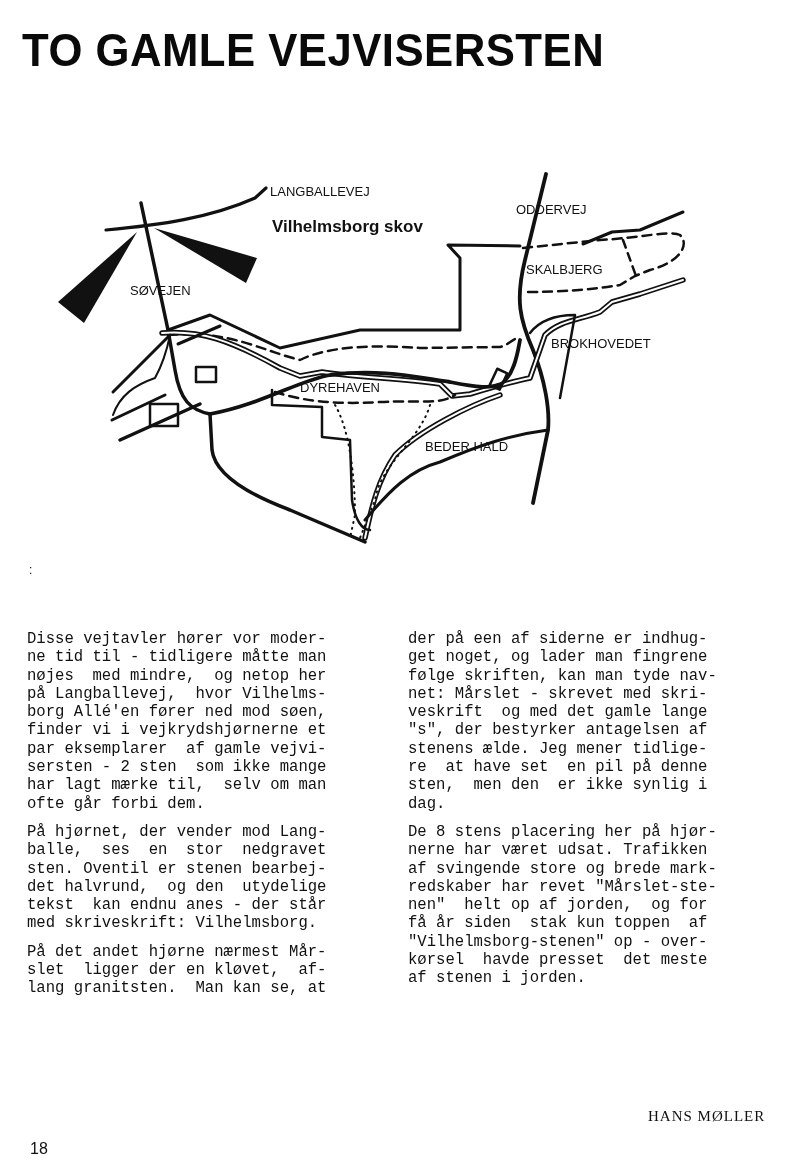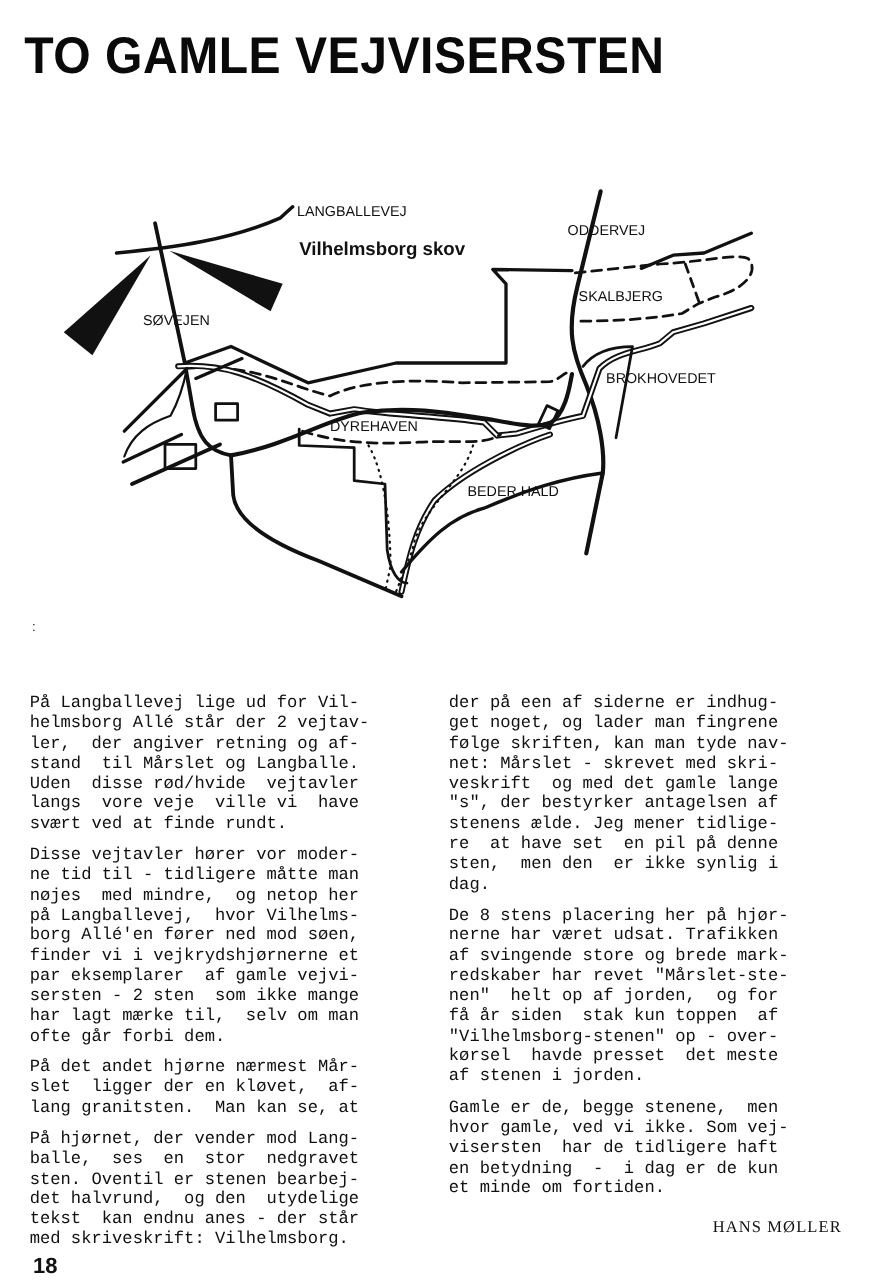--- a/index.html
+++ b/index.html
@@ -20,21 +20,21 @@
   }
   .col.left { left:27px; }
   .col.right { left:408px; }
   .col p { margin:0 0 10px 0; white-space:pre; }
   .signature {
     position:absolute; left:648px; top:1108px;
     font-family:"Liberation Serif", serif; font-size:15px; letter-spacing:1px;
   }
   .page-number {
     position:absolute; left:30px; top:1140px;
-    font-family:"Liberation Sans", sans-serif; font-weight:bold; font-size:20px;
+    font-family:"Liberation Sans", sans-serif; font-weight:normal; font-size:16px;
   }
 </style>
 </head>
 <body>
 
 <h1 class="title">TO GAMLE VEJVISERSTEN</h1>
 
 <svg id="map" viewBox="0 150 796 430" xmlns="http://www.w3.org/2000/svg" fill="none" stroke="#111" stroke-linecap="round" stroke-linejoin="round">
 
   <path d="M106 230 C 160 225, 210 218, 255 198 L 266 188" stroke-width="3.2"></path>
@@ -89,46 +89,39 @@
   <text class="maplabel" x="526" y="274" stroke="none">SKALBJERG</text>
   <text class="maplabel" x="130" y="295" stroke="none">SØVEJEN</text>
   <text class="maplabel" x="551" y="348" stroke="none">BROKHOVEDET</text>
   <text class="maplabel" x="300" y="392" stroke="none">DYREHAVEN</text>
   <text class="maplabel" x="425" y="451" stroke="none">BEDER HALD</text>
 </svg>
 
 <div class="stray-mark">:</div>
 
 <div class="col left">
-  <p>På Langballevej lige ud for Vil-
-helmsborg Allé står der 2 vejtav-
-ler,  der angiver retning og af-
-stand  til Mårslet og Langballe.
-Uden  disse rød/hvide  vejtavler
-langs  vore veje  ville vi  have
-svært ved at finde rundt.</p>
   <p>Disse vejtavler hører vor moder-
 ne tid til - tidligere måtte man
 nøjes  med mindre,  og netop her
 på Langballevej,  hvor Vilhelms-
 borg Allé'en fører ned mod søen,
 finder vi i vejkrydshjørnerne et
 par eksemplarer  af gamle vejvi-
 sersten - 2 sten  som ikke mange
 har lagt mærke til,  selv om man
 ofte går forbi dem.</p>
-  <p>På det andet hjørne nærmest Mår-
-slet  ligger der en kløvet,  af-
-lang granitsten.  Man kan se, at</p>
   <p>På hjørnet, der vender mod Lang-
 balle,  ses  en  stor  nedgravet
 sten. Oventil er stenen bearbej-
 det halvrund,  og den  utydelige
 tekst  kan endnu anes - der står
 med skriveskrift: Vilhelmsborg.</p>
+  <p>På det andet hjørne nærmest Mår-
+slet  ligger der en kløvet,  af-
+lang granitsten.  Man kan se, at</p>
 </div>
 
 <div class="col right">
   <p>der på een af siderne er indhug-
 get noget, og lader man fingrene
 følge skriften, kan man tyde nav-
 net: Mårslet - skrevet med skri-
 veskrift  og med det gamle lange
 "s", der bestyrker antagelsen af
 stenens ælde. Jeg mener tidlige-
@@ -137,21 +130,16 @@
 dag.</p>
   <p>De 8 stens placering her på hjør-
 nerne har været udsat. Trafikken
 af svingende store og brede mark-
 redskaber har revet "Mårslet-ste-
 nen"  helt op af jorden,  og for
 få år siden  stak kun toppen  af
 "Vilhelmsborg-stenen" op - over-
 kørsel  havde presset  det meste
 af stenen i jorden.</p>
-  <p>Gamle er de, begge stenene,  men
-hvor gamle, ved vi ikke. Som vej-
-visersten  har de tidligere haft
-en betydning  -  i dag er de kun
-et minde om fortiden.</p>
 </div>
 
 <div class="signature">HANS MØLLER</div>
 <div class="page-number">18</div>
 
 </body></html>

